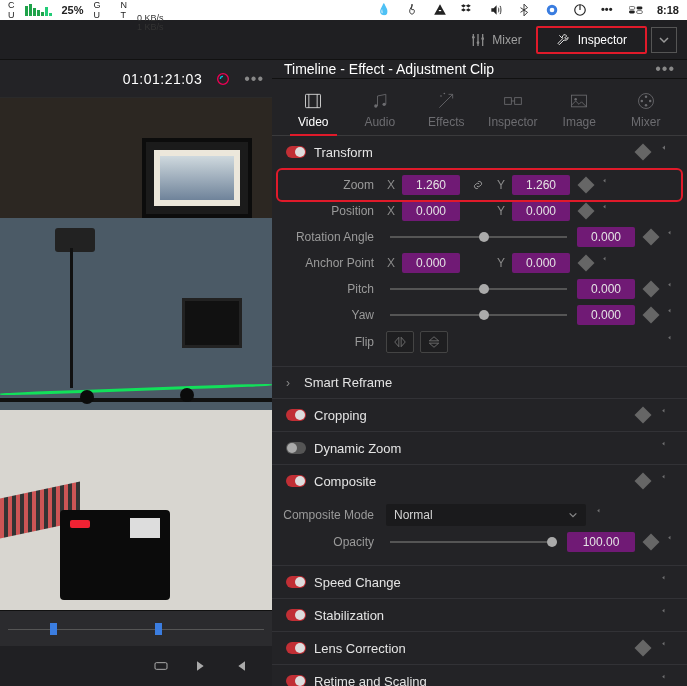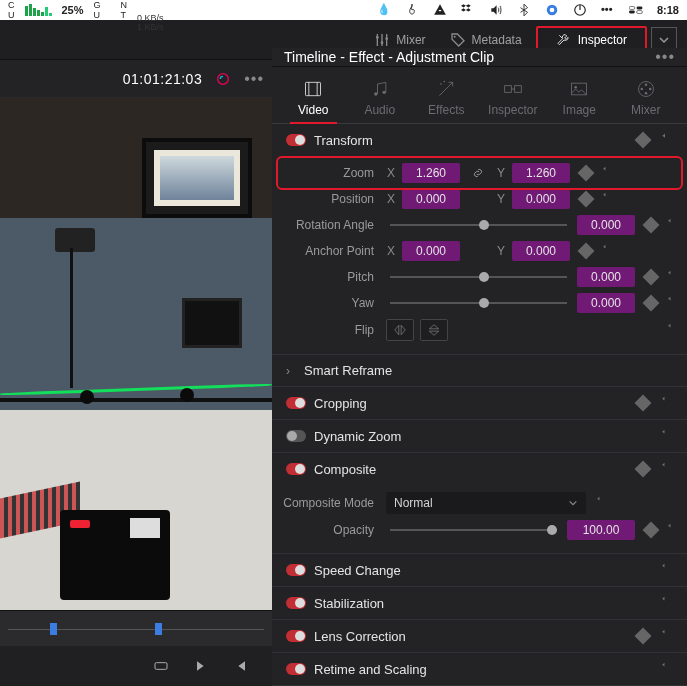--- a/index.html
+++ b/index.html
@@ -53,21 +53,21 @@
   .label { position:absolute; right:10px; top:8px; width:30px; height:20px; background:#ddd; }
 
   .left-timeline { height:36px; background:#2b2b2e; border-top:1px solid #111; position:relative; }
   .ruler-line { position:absolute; left:8px; right:8px; top:18px; height:1px; background:#555; }
   .playhead { position:absolute; top:12px; width:7px; height:12px; background:#3b7de0; }
 
   .left-controls { height:40px; display:flex; align-items:center; justify-content:flex-end; gap:18px; padding:0 20px; background:#202023; }
   .left-controls svg { width:16px; height:16px; fill:#aaa; }
 
   
-  .right-pane { flex:1; background:#232326; display:flex; flex-direction:column; min-width:0;justify-content:flex-end; }
+  .right-pane { flex:1; background:#232326; display:flex; flex-direction:column; min-width:0; }
   .right-head { height:38px; display:flex; align-items:center; padding:0 12px; border-bottom:1px solid #111; background:#232326; }
   .right-head .title { color:#fff; font-size:14px; flex:1; }
 
   .tabs { display:flex; padding:6px 8px 0 8px; border-bottom:1px solid #3a3a3c; }
   .tab { flex:1; display:flex; flex-direction:column; align-items:center; gap:4px; padding:6px 2px; color:#6c6c70; cursor:pointer; position:relative; }
   .tab svg { width:20px; height:20px; fill:#6c6c70; }
   .tab.active { color:#fff; }
   .tab.active svg { fill:#e8e8e8; }
   .tab.active:after { content:""; position:absolute; bottom:-1px; left:10px; right:10px; height:2px; background:#e01a2a; }
 
@@ -176,27 +176,20 @@
 <div class="topbar">
   <div class="tool-btn">
     <svg viewBox="0 0 24 24">
         <path d="M5 3v18M12 3v18M19 3v18" stroke="#8a8a8a" stroke-width="2"></path>
         <circle cx="5" cy="8" r="2"></circle>
         <circle cx="12" cy="16" r="2"></circle>
         <circle cx="19" cy="10" r="2"></circle>
       </svg>
     <span>Mixer</span>
   </div>
-  <div class="tool-btn">
-    <svg viewBox="0 0 24 24">
-        <path d="M3 3h8l10 10-8 8L3 11z" fill="none" stroke="#8a8a8a" stroke-width="2"></path>
-        <circle cx="7" cy="7" r="1.5"></circle>
-      </svg>
-    <span>Metadata</span>
-  </div>
   <div class="tool-btn highlight">
     <svg viewBox="0 0 24 24">
         <path d="M14 4a4 4 0 00-4 6l-7 7 2 2 7-7a4 4 0 006-4l-3 3-2-2 3-3zM5 5l4 4" stroke="#ddd" stroke-width="1.5" fill="none"></path>
       </svg>
     <span>Inspector</span>
   </div>
   <div class="expander">
     <svg width="12" height="12" viewBox="0 0 12 12">
         <path d="M2 4l4 4 4-4" fill="none" stroke="#999" stroke-width="1.5"></path>
       </svg>

